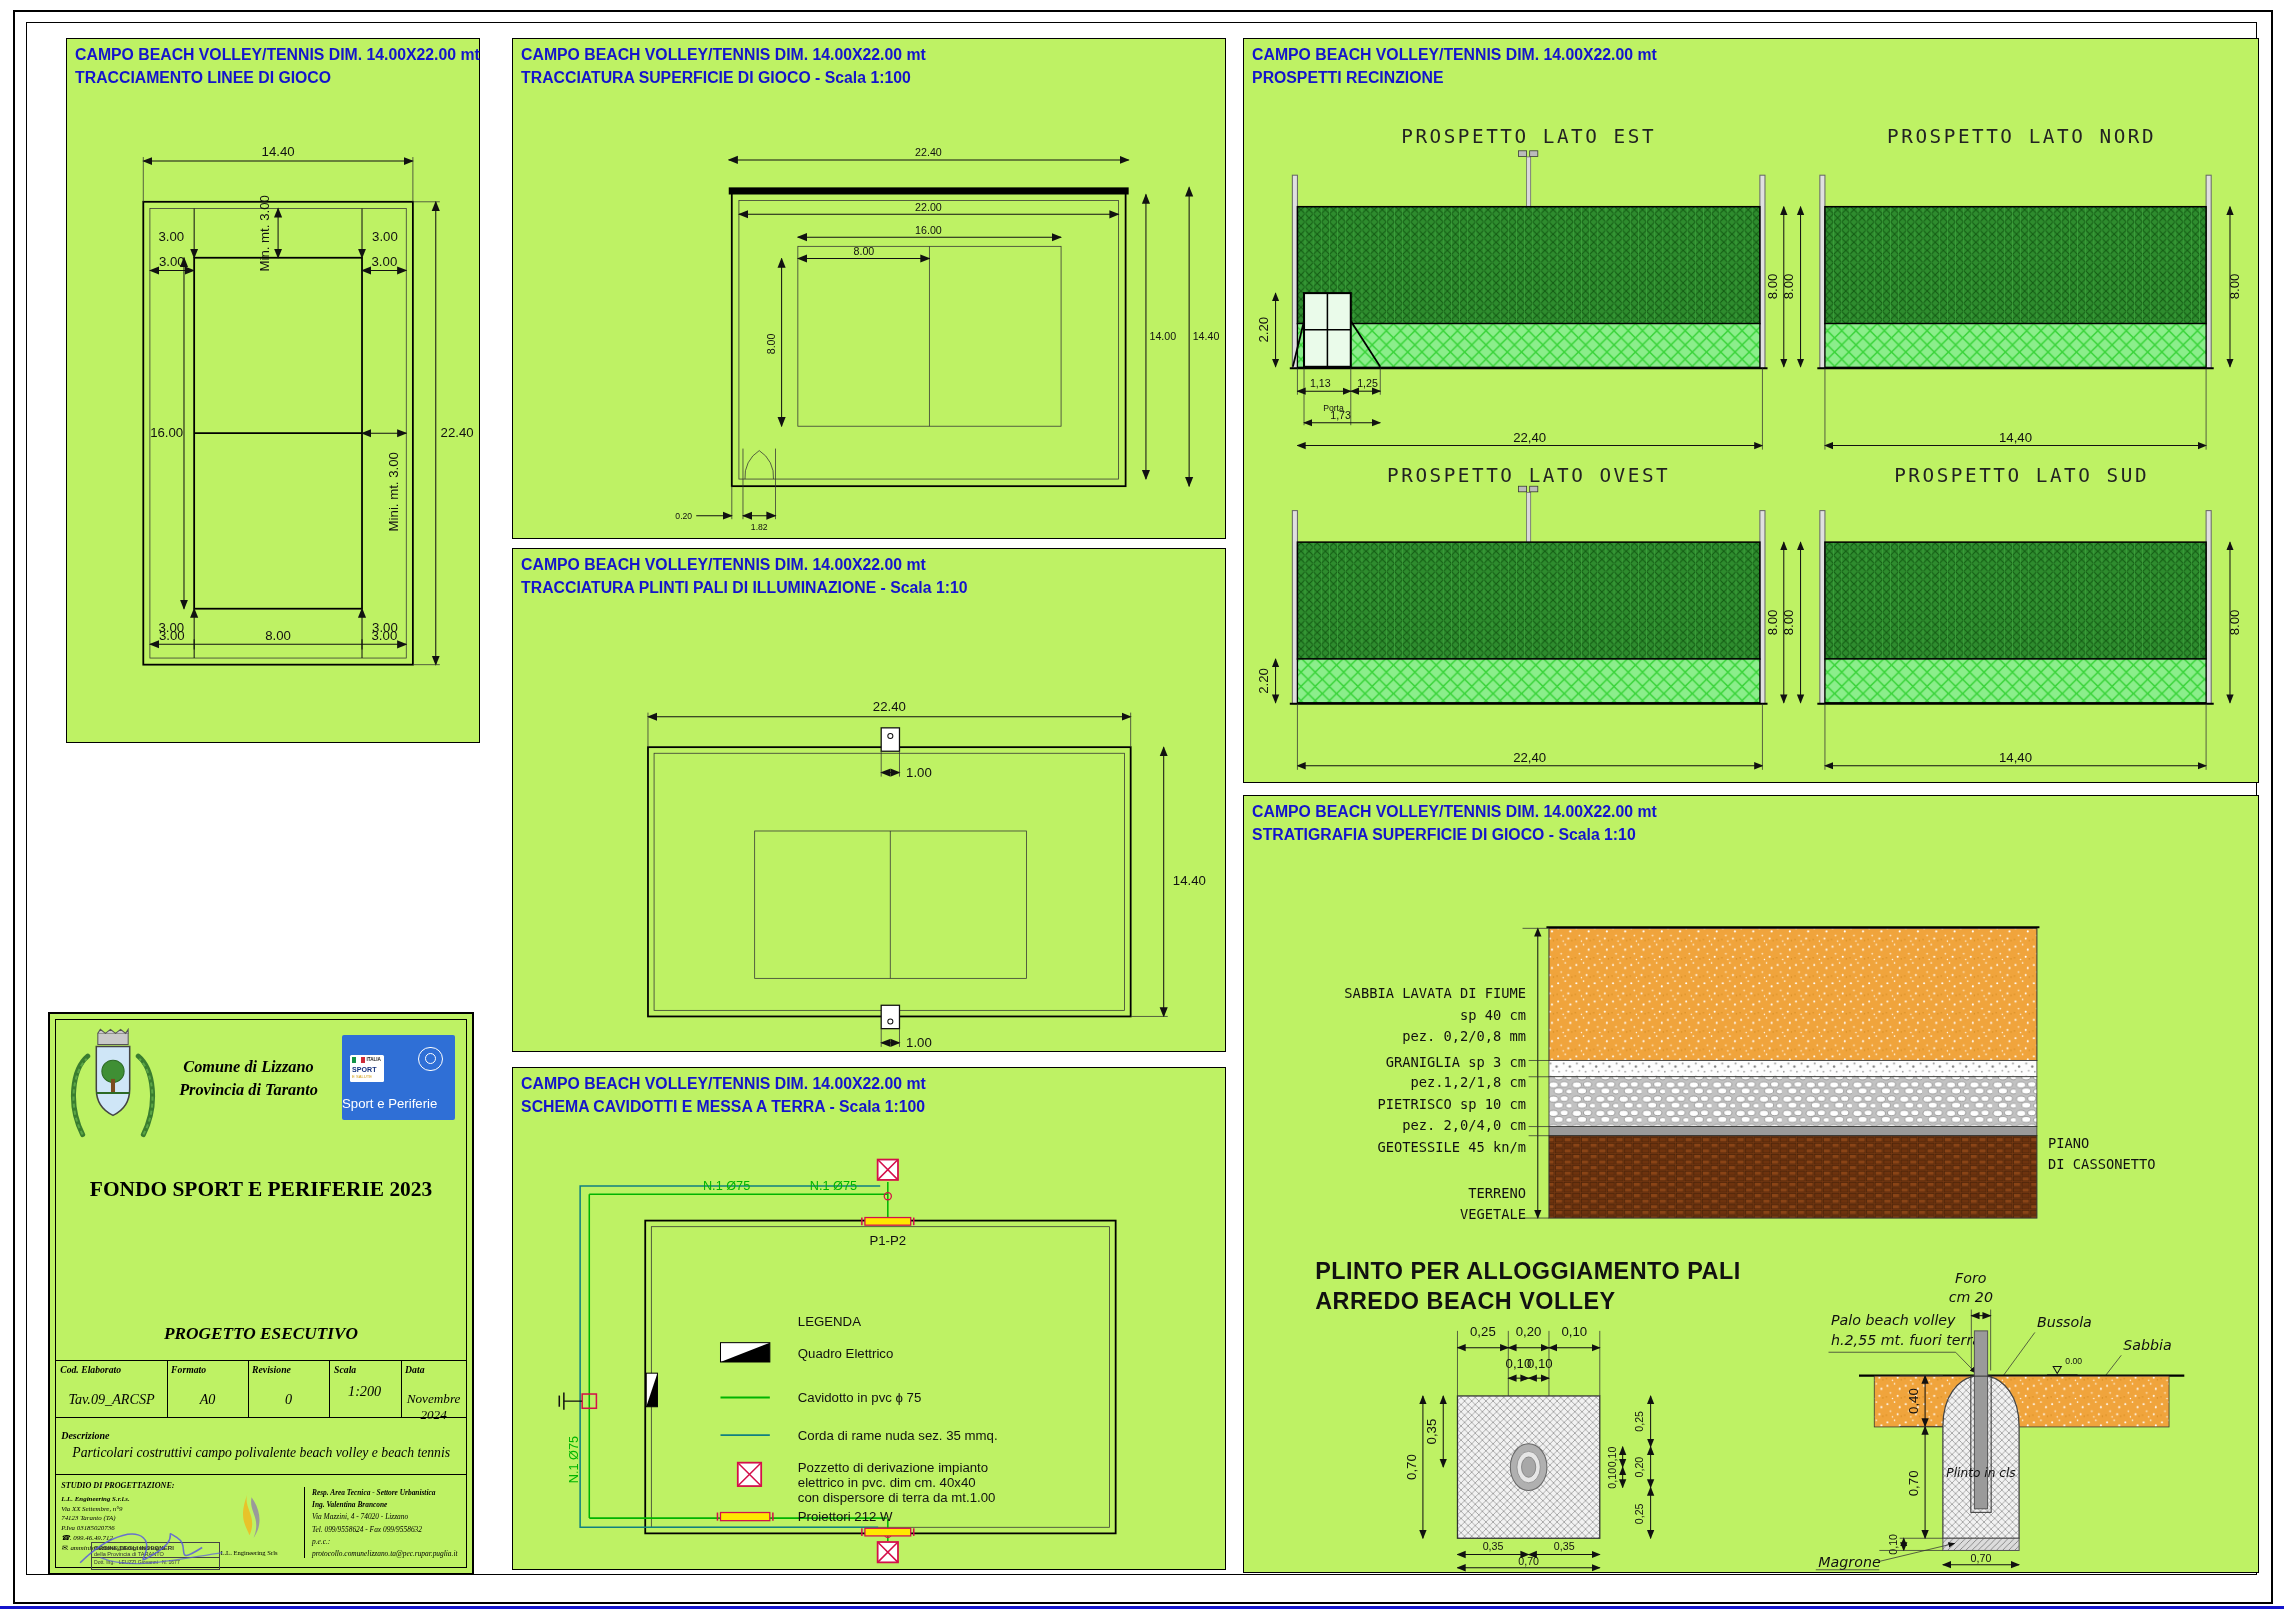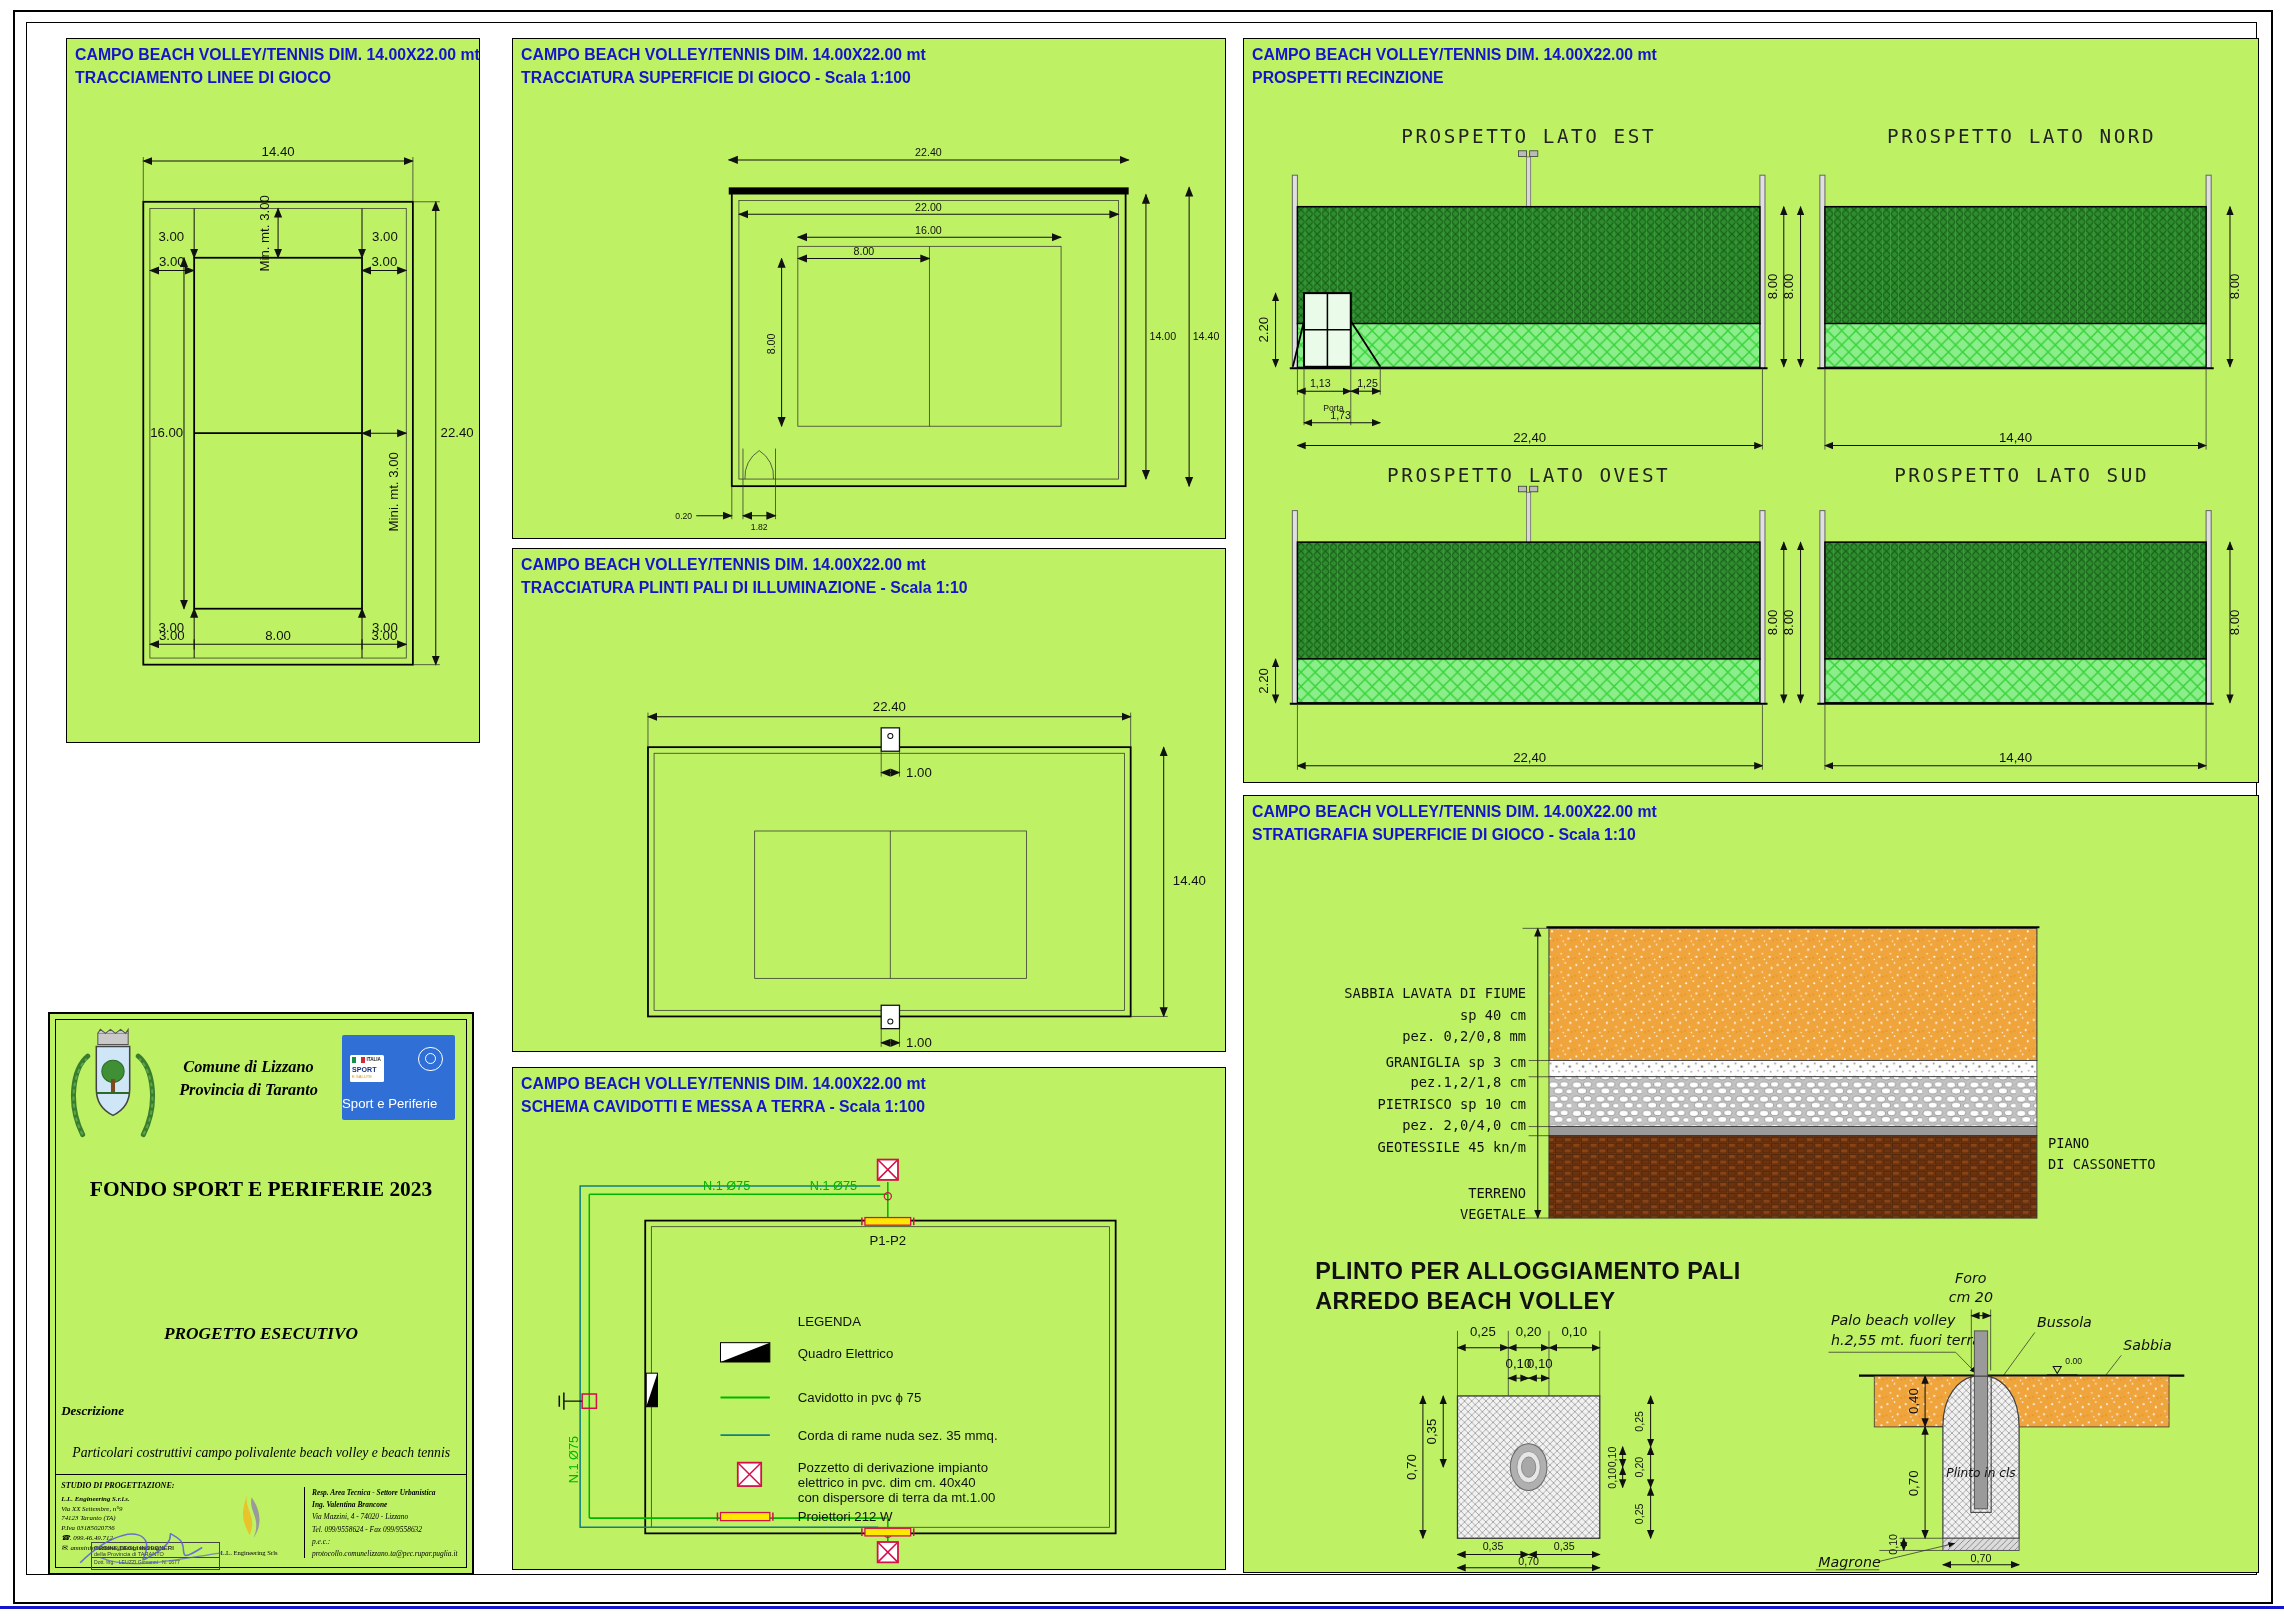--- a/index.html
+++ b/index.html
@@ -582,22 +582,38 @@
       <div style="position:absolute;left:5.1px;top:5.1px;width:9.2px;height:9.2px;border:1px solid #fff;border-radius:50%;"></div>
     </div>
     <div style="position:absolute;left:0;right:0;bottom:9.2px;text-align:left;color:#fff;font-size:13.2px;font-family:'Liberation Sans',sans-serif;">Sport e Periferie</div>
   </div>
 
   <div class="tb tb-serif" style="left:0;top:163px;width:422px;text-align:center;font-weight:700;font-size:21.4px;">FONDO SPORT E PERIFERIE 2023</div>
 
 
   <div class="tb tb-serif" style="left:0;top:310px;width:422px;text-align:center;font-weight:700;font-style:italic;font-size:17.3px;">PROGETTO ESECUTIVO</div>
 
-
-  <div class="tb-serif" style="position:absolute;left:11.2px;top:389px;font-weight:700;font-style:italic;font-size:13px;">Descrizione</div>
+  <div style="position:absolute;left:6.1px;top:346px;width:410px;height:56px;border-top:1.5px solid #000;border-bottom:1.5px solid #000;">
+    <div style="position:absolute;left:111px;top:0;bottom:0;border-left:1.5px solid #000;"></div>
+    <div style="position:absolute;left:192px;top:0;bottom:0;border-left:1.5px solid #000;"></div>
+    <div style="position:absolute;left:273px;top:0;bottom:0;border-left:1.5px solid #000;"></div>
+    <div style="position:absolute;left:345px;top:0;bottom:0;border-left:1.5px solid #000;"></div>
+    <div class="tb-serif" style="position:absolute;left:4.1px;top:3.1px;font-weight:700;font-style:italic;font-size:9.7px;">Cod. Elaborato</div>
+    <div class="tb-serif" style="position:absolute;left:115px;top:3.1px;font-weight:700;font-style:italic;font-size:9.7px;">Formato</div>
+    <div class="tb-serif" style="position:absolute;left:196px;top:3.1px;font-weight:700;font-style:italic;font-size:9.7px;">Revisione</div>
+    <div class="tb-serif" style="position:absolute;left:278px;top:3.1px;font-weight:700;font-style:italic;font-size:9.7px;">Scala</div>
+    <div class="tb-serif" style="position:absolute;left:349px;top:3.1px;font-weight:700;font-style:italic;font-size:9.7px;">Data</div>
+    <div class="tb-serif" style="position:absolute;left:0;width:111px;top:29.5px;text-align:center;font-style:italic;font-size:14.2px;">Tav.09_ARCSP</div>
+    <div class="tb-serif" style="position:absolute;left:111px;width:81px;top:29.5px;text-align:center;font-style:italic;font-size:14.2px;">A0</div>
+    <div class="tb-serif" style="position:absolute;left:192px;width:81px;top:29.5px;text-align:center;font-style:italic;font-size:14.2px;">0</div>
+    <div class="tb-serif" style="position:absolute;left:273px;width:71px;top:22.4px;text-align:center;font-style:italic;font-size:14.2px;">1:200</div>
+    <div class="tb-serif" style="position:absolute;left:345px;width:65px;top:29.5px;text-align:center;font-style:italic;font-size:13.2px;">Novembre 2024</div>
+  </div>
+
+  <div class="tb-serif" style="position:absolute;left:11.2px;top:416px;font-weight:700;font-style:italic;font-size:10px;">Descrizione</div>
   <div class="tb-serif" style="position:absolute;left:10.2px;top:431px;width:402px;text-align:center;font-style:italic;font-size:13.7px;">Particolari costruttivi campo polivalente beach volley e beach tennis</div>
   <div style="position:absolute;left:6.1px;top:460px;width:410px;border-top:1.5px solid #000;"></div>
 
   <div class="tb-serif" style="position:absolute;left:11.2px;top:467px;font-weight:700;font-style:italic;font-size:8.1px;">STUDIO DI PROGETTAZIONE:</div>
   <div class="tb-serif" style="position:absolute;left:11.2px;top:480px;font-style:italic;font-size:6.9px;line-height:9.7px;">
     <div style="font-weight:700;">L.L. Engineering S.r.l.s.</div>
     <div>Via XX Settembre, n°9</div>
     <div>74123 Taranto (TA)</div>
     <div>P.Iva 03185020736</div>
     <div>☎. 099.46.49.712</div>

